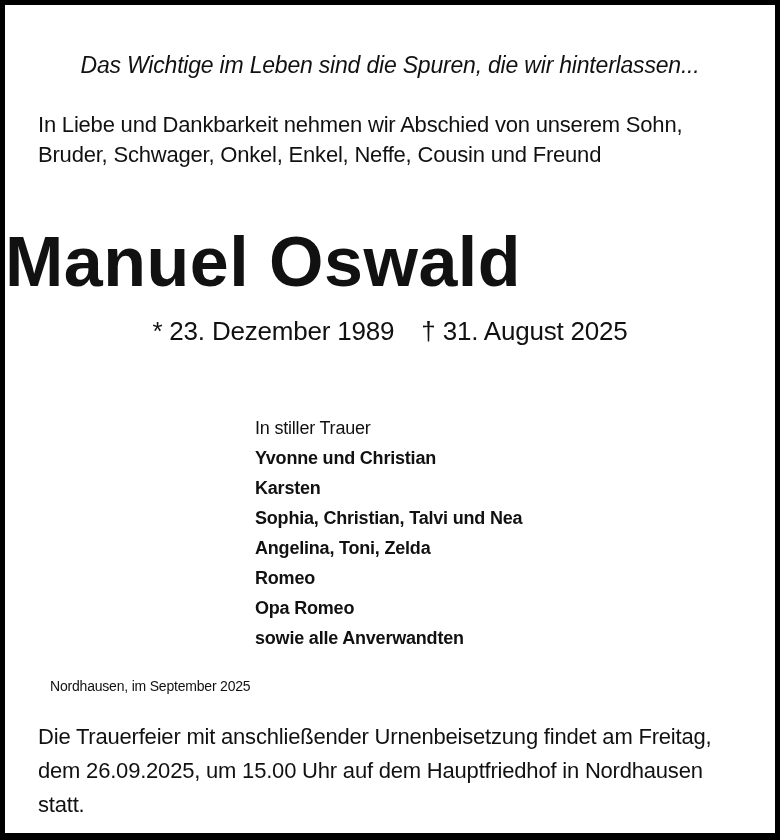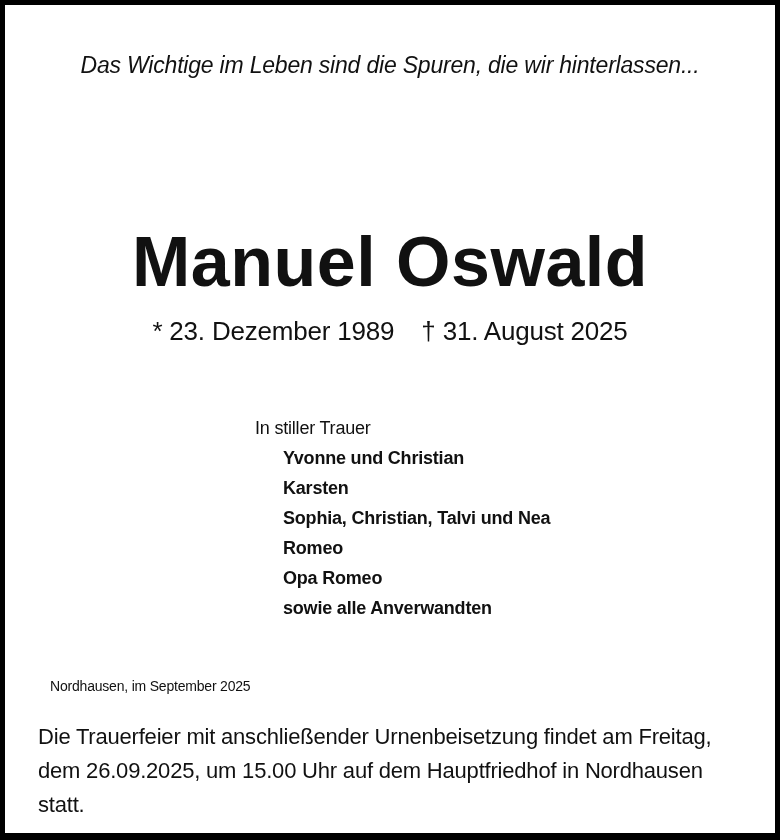--- a/index.html
+++ b/index.html
@@ -42,21 +42,20 @@
     left: 33px;
     font-size: 22px;
     line-height: 30px;
     letter-spacing: -0.2px;
   }
   .name {
     position: absolute;
     top: 222px;
     left: 0;
     right: 0;
-    text-align: center;
     font-size: 70px;
     line-height: 70px;
     font-weight: 700;
     letter-spacing: 0.5px;
   }
   .dates {
     position: absolute;
     top: 311px;
     left: 0;
     right: 0;
@@ -73,21 +72,20 @@
     left: 250px;
     font-size: 18px;
     line-height: 30px;
     letter-spacing: -0.2px;
   }
   .mourners .heading {
     font-weight: 400;
   }
   .mourners .mourner-line {
     font-weight: 700;
-    margin-left: 28px;
   }
   .place-date {
     position: absolute;
     top: 673px;
     left: 45px;
     font-size: 14px;
     letter-spacing: -0.2px;
   }
   .funeral {
     position: absolute;
@@ -98,33 +96,38 @@
     letter-spacing: -0.2px;
   }
 </style>
 </head>
 <body>
 
 <div class="page">
 
   <div class="quote">Das Wichtige im Leben sind die Spuren, die wir hinterlassen...</div>
 
+  <div class="intro">
+    <div>In Liebe und Dankbarkeit nehmen wir Abschied von unserem Sohn,</div>
+    <div>Bruder, Schwager, Onkel, Enkel, Neffe, Cousin und Freund</div>
+  </div>
 
   <div class="name">Manuel Oswald</div>
 
   <div class="dates">
     <span class="birth-date">* 23. Dezember 1989</span>
     <span class="death-date">† 31. August 2025</span>
   </div>
 
   <div class="mourners">
     <div class="heading">In stiller Trauer</div>
     <div class="mourner-line">Yvonne und Christian</div>
     <div class="mourner-line">Karsten</div>
     <div class="mourner-line">Sophia, Christian, Talvi und Nea</div>
+    <div class="mourner-line">Angelina, Toni, Zelda</div>
     <div class="mourner-line">Romeo</div>
     <div class="mourner-line">Opa Romeo</div>
     <div class="mourner-line">sowie alle Anverwandten</div>
   </div>
 
   <div class="place-date">Nordhausen, im September 2025</div>
 
   <div class="funeral">
     <div>Die Trauerfeier mit anschließender Urnenbeisetzung findet am Freitag,</div>
     <div>dem 26.09.2025, um 15.00 Uhr auf dem Hauptfriedhof in Nordhausen</div>

